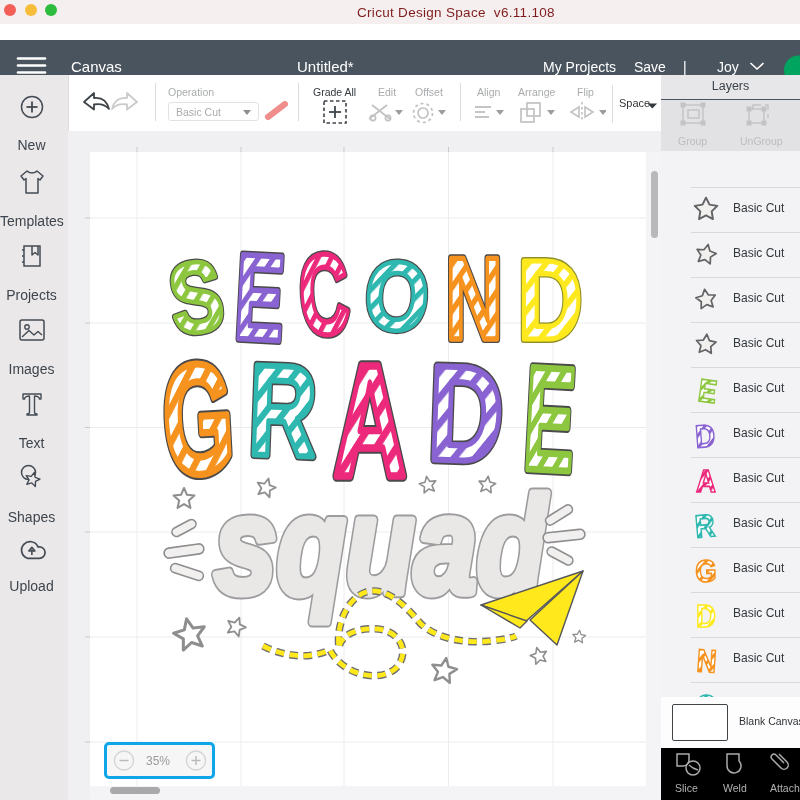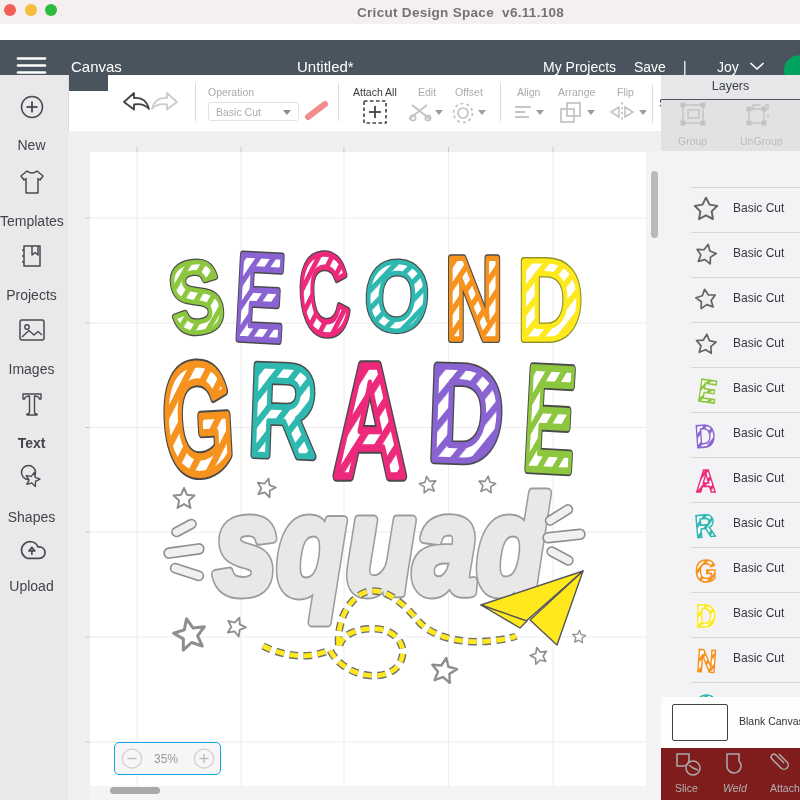--- a/index.html
+++ b/index.html
@@ -1,43 +1,43 @@
 <!DOCTYPE html>
 <html><head>
 <meta charset="utf-8">
 <style>
   html,body{margin:0;padding:0;}
   body{width:800px;height:800px;overflow:hidden;font-family:"Liberation Sans",sans-serif;position:relative;background:#fff;}
   .abs{position:absolute;}
   
   #titlebar{left:0;top:0;width:800px;height:24px;background:#f6eff0;}
   .tl{position:absolute;top:3.5px;width:12px;height:12px;border-radius:50%;}
-  #title-text{position:absolute;top:4.5px;left:357px;font-size:13.5px;font-weight:bold;color:#737373;letter-spacing:0.3px;}
+  #title-text{position:absolute;top:4.5px;left:357px;font-size:13.5px;font-weight:normal;color:#7f1d1d;letter-spacing:0.3px;}
   
   #nav{left:0;top:40px;width:800px;height:51px;background:#4a545e;color:#fff;}
   
-  #toolbar{left:68px;top:75px;width:593px;height:56px;background:#fff;border-bottom:1px solid #d9d9db;margin-left:40px;}
+  #toolbar{left:68px;top:75px;width:593px;height:56px;background:#fff;border-bottom:1px solid #d9d9db;}
   .tlabel{position:absolute;top:10.5px;font-size:10.5px;color:#a9abad;white-space:nowrap;}
   .tdark{color:#34383c;}
   .tdiv{position:absolute;top:8px;width:1px;height:38px;background:#dcdcde;}
   
   #sidebar{left:0;top:75px;width:68px;height:725px;background:#eae8e9;border-right:1px solid #dcdcde;}
   .sitem{position:absolute;left:0;width:63px;text-align:center;color:#3f454d;}
   .sitem .lbl{font-size:14px;margin-top:14px;color:#3f454d;}
   
   #canvaswrap{left:68px;top:131px;width:593px;height:669px;background:#f4f4f6;}
   #ruler-top{position:absolute;left:0px;top:0px;width:593px;height:21px;background:#f0f0f2;}
   #ruler-left{position:absolute;left:0px;top:0px;width:22px;height:669px;background:#f0f0f2;}
   #canvas{position:absolute;left:22px;top:21px;width:556px;height:634px;background:#fff;}
   
   #rpanel{left:661px;top:75px;width:139px;height:725px;background:#f3f3f5;}
   #lheader{position:absolute;left:0;top:0;width:139px;height:20px;background:#e7e7e9;border-bottom:2px solid #4a545e;text-align:center;font-size:12.5px;color:#3b4249;padding-top:4px;}
   #groupsec{position:absolute;left:0;top:25px;width:139px;height:51px;background:#e2e2e4;}
   #blanksec{position:absolute;left:0;top:622px;width:139px;height:51px;background:#fdfdfd;}
-  #bottombar{position:absolute;left:0;top:673px;width:139px;height:52px;background:#7f1d1d;}
+  #bottombar{position:absolute;left:0;top:673px;width:139px;height:52px;background:#000000;}
   .bblbl{position:absolute;top:34px;font-size:10.5px;color:#b2b2b4;}
 </style>
 </head>
 <body>
 <div id="titlebar" class="abs">
   <div class="tl" style="left:3.5px;background:#f35f57;"></div>
   <div class="tl" style="left:24.5px;background:#f6bd3b;"></div>
   <div class="tl" style="left:45px;background:#2ebc3f;"></div>
   <div id="title-text">Cricut Design Space&nbsp; v6.11.108</div>
 </div>
@@ -73,21 +73,21 @@
   <div class="abs" style="left:100px;top:27px;width:89px;height:17px;border:1px solid #e2e2e4;border-radius:3px;background:#fff;">
     <span style="position:absolute;left:7px;top:3px;font-size:10.5px;color:#a9abad;">Basic Cut</span>
     <svg width="10" height="8" style="position:absolute;right:6px;top:6px;">
         <path d="M1 1 l4 5 l4 -5 z" fill="#8c8e90"></path>
       </svg>
   </div>
   <svg width="30" height="20" style="position:absolute;left:195px;top:26px;">
       <line x1="5" y1="16" x2="22" y2="3" stroke="#f08e8b" stroke-width="6" stroke-linecap="round"></line>
     </svg>
   <div class="tdiv" style="left:230px;"></div>
-  <div class="tlabel tdark" style="left:245px;">Attach All</div>
+  <div class="tlabel tdark" style="left:245px;">Grade All</div>
   <svg width="28" height="28" style="position:absolute;left:254px;top:24px;">
     <rect x="2" y="2" width="22" height="22" fill="none" stroke="#3f4449" stroke-width="1.6" stroke-dasharray="3.5 2.5"></rect>
     <line x1="13" y1="7" x2="13" y2="19" stroke="#3f4449" stroke-width="1.8"></line>
     <line x1="7" y1="13" x2="19" y2="13" stroke="#3f4449" stroke-width="1.8"></line>
   </svg>
   <div class="tlabel" style="left:310px;">Edit</div>
   <svg width="36" height="24" style="position:absolute;left:300px;top:26px;">
     <g stroke="#c2c2c4" stroke-width="1.7" fill="none">
       <path d="M4 4 l18 14 m-3 -14 l-18 14"></path>
       <circle cx="5" cy="17" r="2.6"></circle>
@@ -167,21 +167,21 @@
 
   <div class="sitem" style="top:242px;">
     <svg width="28" height="26" viewBox="0 0 28 26">
         <rect x="2" y="3" width="24" height="20" rx="2" fill="none" stroke="#444b54" stroke-width="1.5"></rect>
         <circle cx="9" cy="10" r="2.2" fill="none" stroke="#444b54" stroke-width="1.4"></circle>
         <path d="M4 20 L11 13.5 L16 18 L20 14.5 L24 18" fill="none" stroke="#444b54" stroke-width="1.4" stroke-linejoin="round"></path>
       </svg>
     <div class="lbl">Images</div>
   </div>
 
-  <div class="sitem" style="top:316px;font-weight:bold;">
+  <div class="sitem" style="top:316px;">
     <svg width="26" height="26" viewBox="0 0 26 26">
         <path d="M4 3 H22 V8 H20.5 C20 5.5 18.5 5 15.5 5 V21 C15.5 22.5 16.5 23 18 23 V24 H8 V23 C9.5 23 10.5 22.5 10.5 21 V5 C7.5 5 6 5.5 5.5 8 H4 Z" fill="none" stroke="#444b54" stroke-width="1.4" stroke-linejoin="round"></path>
       </svg>
     <div class="lbl">Text</div>
   </div>
 
   <div class="sitem" style="top:388px;">
     <svg width="28" height="28" viewBox="0 0 28 28">
         <circle cx="10.5" cy="9.5" r="7" fill="none" stroke="#444b54" stroke-width="1.5"></circle>
         <path d="M16 6.5 l2.2 5 5.5 .5 -4.1 3.7 1.2 5.4 -4.8 -2.9 -4.8 2.9 1.2 -5.4 -4.1 -3.7 5.5 -.5 z" fill="#eae8e9" stroke="#444b54" stroke-width="1.5" stroke-linejoin="round" transform="rotate(14 16 14) translate(0.5,3.5) scale(0.92)"></path>
@@ -341,21 +341,21 @@
       <path d="M 195,515 C 215,525 240,529 262,519 C 275,545 315,553 330,535 C 342,518 330,500 310,498 C 288,496 272,505 271,517 C 268,495 278,468 298,461 C 318,455 338,475 352,492 C 368,508 400,514 430,509 C 438,508 444,507 448,505" stroke="#ffe81c" stroke-width="4.8" stroke-dasharray="8.5 5.5"></path>
     </g>
 
     <g stroke="#55565a" stroke-width="1.4" fill="#ffe81c" stroke-linejoin="round">
       <path d="M515,440 L413,474 L457,491 Z"></path>
       <path d="M413,474 L452,497 L459,490 Z"></path>
       <path d="M515,440 L462,489 L489,514 Z"></path>
     </g>
   </svg>
 
-  <div class="abs" style="left:46px;top:611px;width:105px;height:31px;background:#f6f6f7;border:1px solid #0ea5e9;border-radius:5px;">
+  <div class="abs" style="left:36px;top:611px;width:105px;height:31px;background:#f6f6f7;border:3px solid #0ea5e9;border-radius:5px;">
     <svg width="105" height="31">
       <circle cx="17" cy="15.5" r="9.5" fill="none" stroke="#d4d4d6" stroke-width="1.3"></circle>
       <line x1="12.5" y1="15.5" x2="21.5" y2="15.5" stroke="#b9b9bb" stroke-width="1.4"></line>
       <text x="39" y="20" font-size="12" fill="#9a9a9c">35%</text>
       <circle cx="89" cy="15.5" r="9.5" fill="none" stroke="#d4d4d6" stroke-width="1.3"></circle>
       <line x1="84.5" y1="15.5" x2="93.5" y2="15.5" stroke="#b9b9bb" stroke-width="1.4"></line>
       <line x1="89" y1="11" x2="89" y2="20" stroke="#b9b9bb" stroke-width="1.4"></line>
     </svg>
   </div>
 
@@ -478,16 +478,16 @@
         <path d="M28 17 a20 20 0 0 0 9 5" stroke-width="1.3"></path>
       </g>
       <g stroke="#ababad" stroke-width="1.5" fill="none">
         <path d="M66 6 h12 v7 a7 7 0 1 1 -12 5 z"></path>
       </g>
       <g stroke="#ababad" stroke-width="1.5" fill="none">
         <path d="M118 6 l8 8 a4 4 0 0 1 -6 6 l-9 -9 a2.8 2.8 0 0 1 4 -4 l8 8"></path>
       </g>
     </svg>
     <div class="bblbl" style="left:14px;">Slice</div>
-    <div class="bblbl" style="left:62px;font-style:italic;">Weld</div>
+    <div class="bblbl" style="left:62px;">Weld</div>
     <div class="bblbl" style="left:109px;">Attach</div>
   </div>
 </div>
 
 </body></html>

